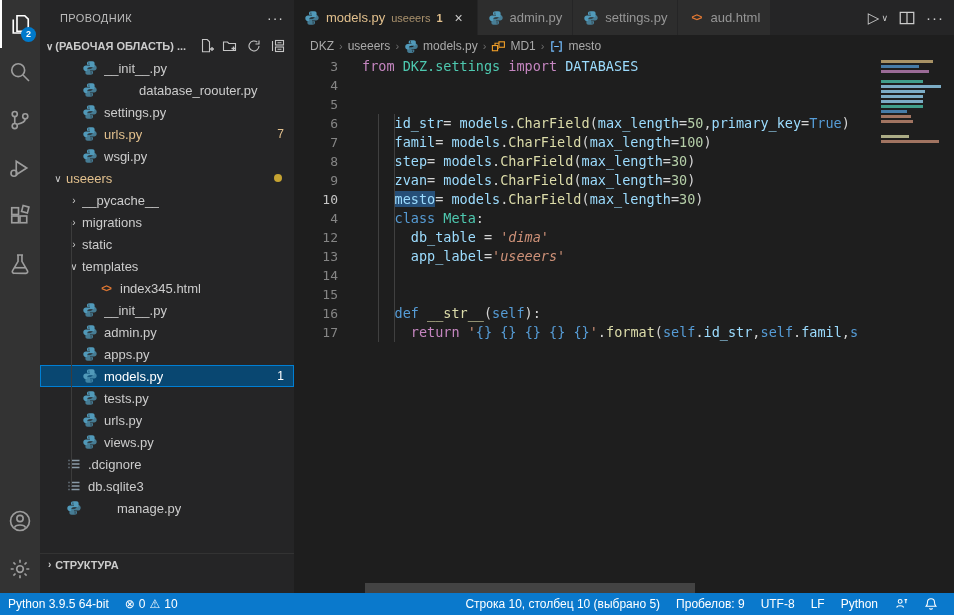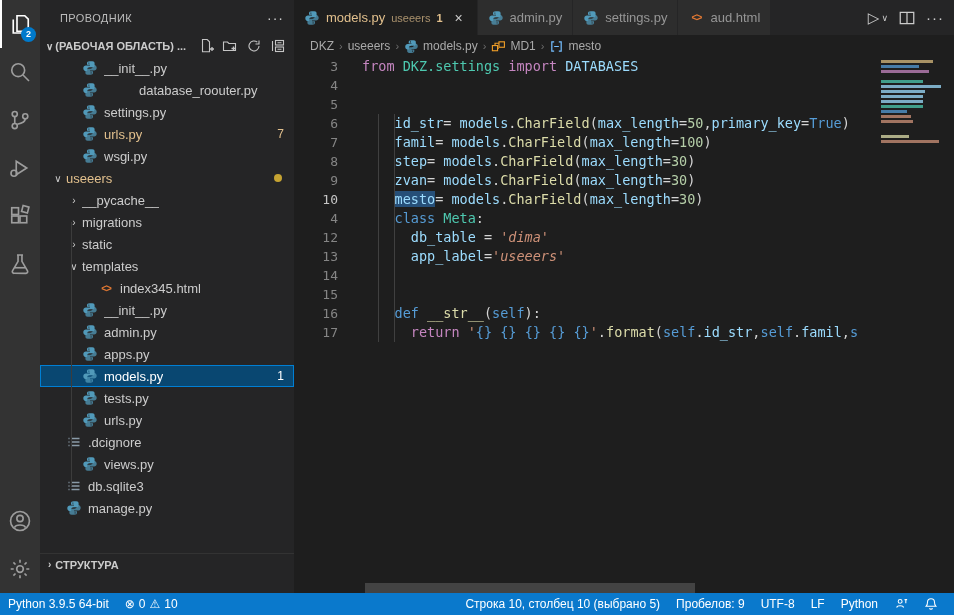--- a/index.html
+++ b/index.html
@@ -306,46 +306,46 @@
         </div>
         <div class="row" style="padding-left: 42px;">
           <span class="ficon">
             <svg viewBox="0 0 16 16">
               <path fill="#519aba" d="M7.9 1.2c-2.3 0-2.9.9-2.9 2v1.5h3v.7H3.9c-1.4 0-2.6 1-2.6 2.8 0 1.8 1.2 2.9 2.6 2.9h1.3V9.5c0-1.3 1.1-2.2 2.5-2.2h3c1.1 0 1.9-.8 1.9-1.9V3.2c0-1.2-.8-2-2.2-2zm-1 1.3a.6.6 0 1 1 0 1.2.6.6 0 0 1 0-1.2z"></path>
               <path fill="#519aba" opacity=".75" d="M8.1 14.8c2.3 0 2.9-.9 2.9-2v-1.5H8v-.7h4.1c1.4 0 2.6-1 2.6-2.8 0-1.8-1.2-2.9-2.6-2.9h-1.3v1.6c0 1.3-1.1 2.2-2.5 2.2h-3c-1.1 0-1.9.8-1.9 1.9v2.2c0 1.2.8 2 2.2 2zm1-1.3a.6.6 0 1 1 0-1.2.6.6 0 0 1 0 1.2z"></path>
             </svg>
           </span>
           <span class="label">urls.py</span>
         </div>
+        <div class="row" style="padding-left: 42px;">
+          <span class="ficon">
+            <svg viewBox="0 0 16 16">
+              <path fill="#519aba" d="M7.9 1.2c-2.3 0-2.9.9-2.9 2v1.5h3v.7H3.9c-1.4 0-2.6 1-2.6 2.8 0 1.8 1.2 2.9 2.6 2.9h1.3V9.5c0-1.3 1.1-2.2 2.5-2.2h3c1.1 0 1.9-.8 1.9-1.9V3.2c0-1.2-.8-2-2.2-2zm-1 1.3a.6.6 0 1 1 0 1.2.6.6 0 0 1 0-1.2z"></path>
+              <path fill="#519aba" opacity=".75" d="M8.1 14.8c2.3 0 2.9-.9 2.9-2v-1.5H8v-.7h4.1c1.4 0 2.6-1 2.6-2.8 0-1.8-1.2-2.9-2.6-2.9h-1.3v1.6c0 1.3-1.1 2.2-2.5 2.2h-3c-1.1 0-1.9.8-1.9 1.9v2.2c0 1.2.8 2 2.2 2zm1-1.3a.6.6 0 1 1 0-1.2.6.6 0 0 1 0 1.2z"></path>
+            </svg>
+          </span>
+          <span class="label">views.py</span>
+        </div>
         <div class="row" style="padding-left: 26px;">
           <span class="ficon">
             <svg viewBox="0 0 16 16" fill="none" stroke="currentColor" stroke-width="1.1">
               <path d="M5.5 4.5h8M5.5 8h8M5.5 11.5h8M2.5 4.5h1M2.5 8h1M2.5 11.5h1" stroke="#8a9ba8" stroke-width="1.3"></path>
             </svg>
           </span>
           <span class="label">.dcignore</span>
         </div>
-        <div class="row" style="padding-left: 42px;">
-          <span class="ficon">
-            <svg viewBox="0 0 16 16">
-              <path fill="#519aba" d="M7.9 1.2c-2.3 0-2.9.9-2.9 2v1.5h3v.7H3.9c-1.4 0-2.6 1-2.6 2.8 0 1.8 1.2 2.9 2.6 2.9h1.3V9.5c0-1.3 1.1-2.2 2.5-2.2h3c1.1 0 1.9-.8 1.9-1.9V3.2c0-1.2-.8-2-2.2-2zm-1 1.3a.6.6 0 1 1 0 1.2.6.6 0 0 1 0-1.2z"></path>
-              <path fill="#519aba" opacity=".75" d="M8.1 14.8c2.3 0 2.9-.9 2.9-2v-1.5H8v-.7h4.1c1.4 0 2.6-1 2.6-2.8 0-1.8-1.2-2.9-2.6-2.9h-1.3v1.6c0 1.3-1.1 2.2-2.5 2.2h-3c-1.1 0-1.9.8-1.9 1.9v2.2c0 1.2.8 2 2.2 2zm1-1.3a.6.6 0 1 1 0-1.2.6.6 0 0 1 0 1.2z"></path>
-            </svg>
-          </span>
-          <span class="label">views.py</span>
-        </div>
         <div class="row" style="padding-left: 26px;">
           <span class="ficon">
             <svg viewBox="0 0 16 16" fill="none" stroke="currentColor" stroke-width="1.1">
               <path d="M5.5 4.5h8M5.5 8h8M5.5 11.5h8M2.5 4.5h1M2.5 8h1M2.5 11.5h1" stroke="#8a9ba8" stroke-width="1.3"></path>
             </svg>
           </span>
           <span class="label">db.sqlite3</span>
         </div>
-        <div class="row" style="padding-left: 26px;">
+        <div class="row" style="padding-left: 26px; gap: 29px;">
           <span class="ficon">
             <svg viewBox="0 0 16 16">
               <path fill="#519aba" d="M7.9 1.2c-2.3 0-2.9.9-2.9 2v1.5h3v.7H3.9c-1.4 0-2.6 1-2.6 2.8 0 1.8 1.2 2.9 2.6 2.9h1.3V9.5c0-1.3 1.1-2.2 2.5-2.2h3c1.1 0 1.9-.8 1.9-1.9V3.2c0-1.2-.8-2-2.2-2zm-1 1.3a.6.6 0 1 1 0 1.2.6.6 0 0 1 0-1.2z"></path>
               <path fill="#519aba" opacity=".75" d="M8.1 14.8c2.3 0 2.9-.9 2.9-2v-1.5H8v-.7h4.1c1.4 0 2.6-1 2.6-2.8 0-1.8-1.2-2.9-2.6-2.9h-1.3v1.6c0 1.3-1.1 2.2-2.5 2.2h-3c-1.1 0-1.9.8-1.9 1.9v2.2c0 1.2.8 2 2.2 2zm1-1.3a.6.6 0 1 1 0-1.2.6.6 0 0 1 0 1.2z"></path>
             </svg>
           </span>
           <span class="label">manage.py</span>
         </div>
         <div class="tree-guide" style="top: 165px; height: 264px;"></div>
       </div>

